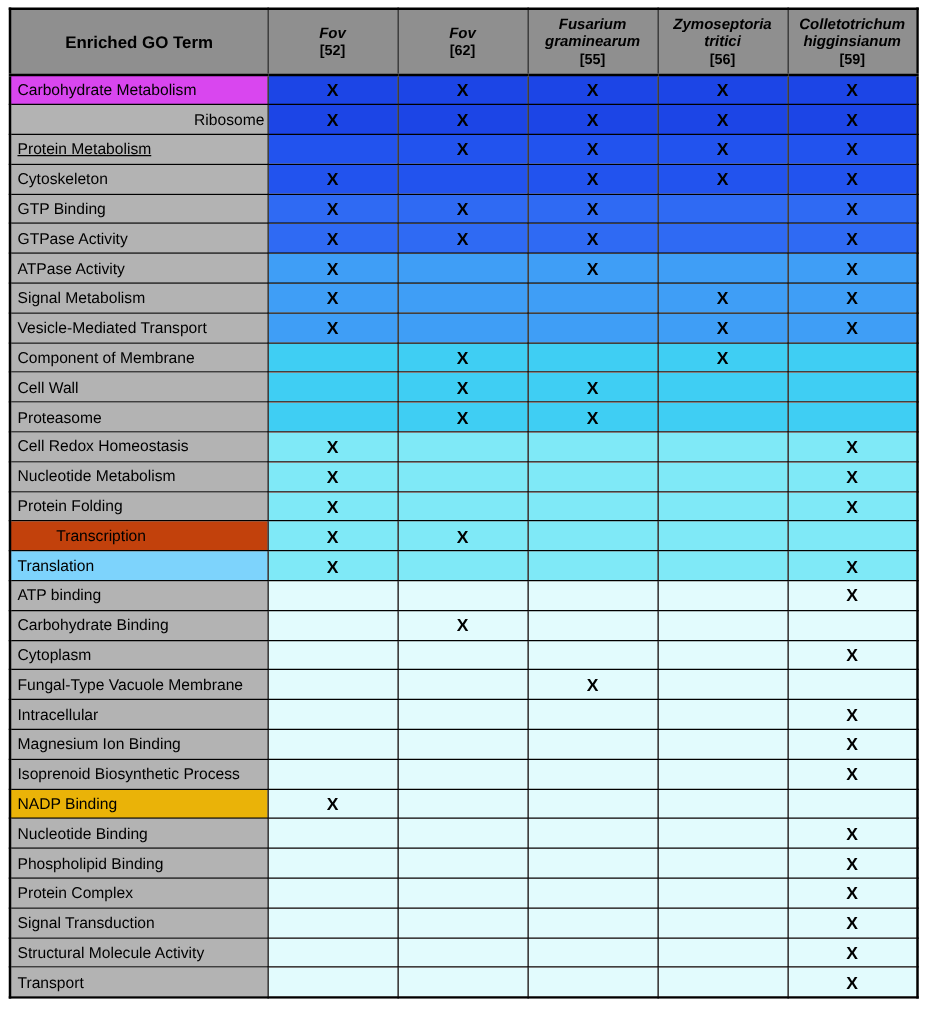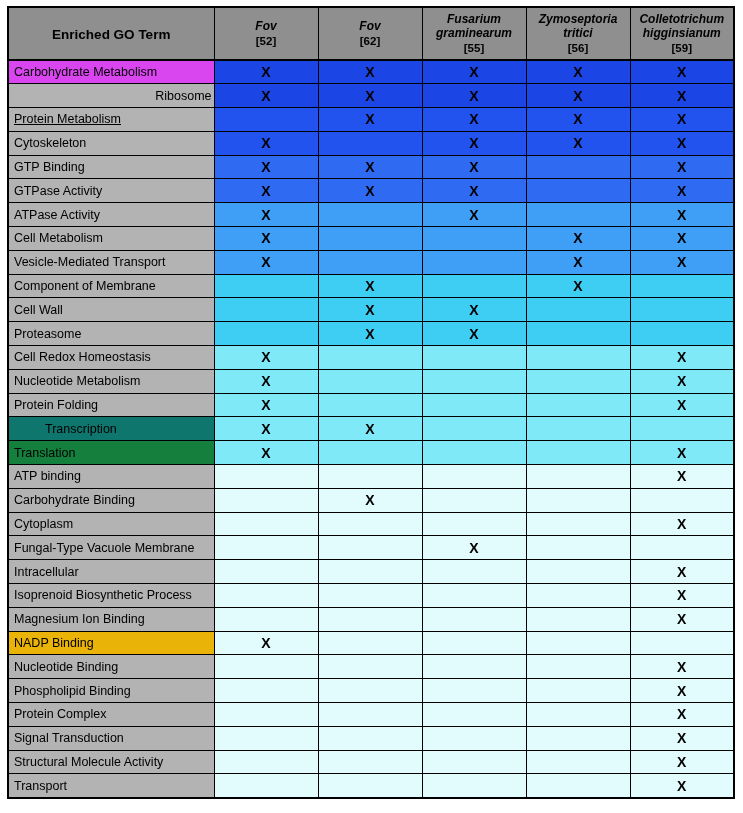--- a/index.html
+++ b/index.html
@@ -160,21 +160,21 @@
         </tr>
         <tr>
           <td class="label-col" style="background: rgb(179, 179, 179);">ATPase Activity</td>
           <td class="mark-cell" style="color: rgb(0, 0, 0); background: rgb(63, 158, 246);">X</td>
           <td class="mark-cell" style="background: rgb(63, 158, 246);"></td>
           <td class="mark-cell" style="color: rgb(0, 0, 0); background: rgb(63, 158, 246);">X</td>
           <td class="mark-cell" style="background: rgb(63, 158, 246);"></td>
           <td class="mark-cell" style="color: rgb(0, 0, 0); background: rgb(63, 158, 246);">X</td>
         </tr>
         <tr>
-          <td class="label-col" style="background: rgb(179, 179, 179);">Cell Metabolism</td>
+          <td class="label-col" style="background: rgb(179, 179, 179);">Signal Metabolism</td>
           <td class="mark-cell" style="color: rgb(0, 0, 0); background: rgb(63, 158, 246);">X</td>
           <td class="mark-cell" style="background: rgb(63, 158, 246);"></td>
           <td class="mark-cell" style="background: rgb(63, 158, 246);"></td>
           <td class="mark-cell" style="color: rgb(0, 0, 0); background: rgb(63, 158, 246);">X</td>
           <td class="mark-cell" style="color: rgb(0, 0, 0); background: rgb(63, 158, 246);">X</td>
         </tr>
         <tr>
           <td class="label-col" style="background: rgb(179, 179, 179);">Vesicle-Mediated Transport</td>
           <td class="mark-cell" style="color: rgb(0, 0, 0); background: rgb(63, 158, 246);">X</td>
           <td class="mark-cell" style="background: rgb(63, 158, 246);"></td>
@@ -224,29 +224,29 @@
         </tr>
         <tr>
           <td class="label-col" style="background: rgb(179, 179, 179);">Protein Folding</td>
           <td class="mark-cell" style="color: rgb(0, 0, 0); background: rgb(127, 233, 247);">X</td>
           <td class="mark-cell" style="background: rgb(127, 233, 247);"></td>
           <td class="mark-cell" style="background: rgb(127, 233, 247);"></td>
           <td class="mark-cell" style="background: rgb(127, 233, 247);"></td>
           <td class="mark-cell" style="color: rgb(0, 0, 0); background: rgb(127, 233, 247);">X</td>
         </tr>
         <tr>
-          <td class="label-col" style="background: #0f766e; padding-left: 36px;">Transcription</td>
-          <td class="mark-cell" style="color: rgb(0, 0, 0); background: rgb(127, 233, 247);">X</td>
-          <td class="mark-cell" style="color: rgb(0, 0, 0); background: rgb(127, 233, 247);">X</td>
-          <td class="mark-cell" style="background: rgb(127, 233, 247);"></td>
-          <td class="mark-cell" style="background: rgb(127, 233, 247);"></td>
-          <td class="mark-cell" style="background: rgb(127, 233, 247);"></td>
-        </tr>
-        <tr>
-          <td class="label-col" style="background: #15803d;">Translation</td>
+          <td class="label-col" style="background: #c2410c; padding-left: 36px;">Transcription</td>
+          <td class="mark-cell" style="color: rgb(0, 0, 0); background: rgb(127, 233, 247);">X</td>
+          <td class="mark-cell" style="color: rgb(0, 0, 0); background: rgb(127, 233, 247);">X</td>
+          <td class="mark-cell" style="background: rgb(127, 233, 247);"></td>
+          <td class="mark-cell" style="background: rgb(127, 233, 247);"></td>
+          <td class="mark-cell" style="background: rgb(127, 233, 247);"></td>
+        </tr>
+        <tr>
+          <td class="label-col" style="background: #7dd3fc;">Translation</td>
           <td class="mark-cell" style="color: rgb(0, 0, 0); background: rgb(127, 233, 247);">X</td>
           <td class="mark-cell" style="background: rgb(127, 233, 247);"></td>
           <td class="mark-cell" style="background: rgb(127, 233, 247);"></td>
           <td class="mark-cell" style="background: rgb(127, 233, 247);"></td>
           <td class="mark-cell" style="color: rgb(0, 0, 0); background: rgb(127, 233, 247);">X</td>
         </tr>
         <tr>
           <td class="label-col" style="background: rgb(179, 179, 179);">ATP binding</td>
           <td class="mark-cell" style="background: rgb(226, 251, 253);"></td>
           <td class="mark-cell" style="background: rgb(226, 251, 253);"></td>
@@ -280,29 +280,29 @@
         </tr>
         <tr>
           <td class="label-col" style="background: rgb(179, 179, 179);">Intracellular</td>
           <td class="mark-cell" style="background: rgb(226, 251, 253);"></td>
           <td class="mark-cell" style="background: rgb(226, 251, 253);"></td>
           <td class="mark-cell" style="background: rgb(226, 251, 253);"></td>
           <td class="mark-cell" style="background: rgb(226, 251, 253);"></td>
           <td class="mark-cell" style="color: rgb(0, 0, 0); background: rgb(226, 251, 253);">X</td>
         </tr>
         <tr>
+          <td class="label-col" style="background: rgb(179, 179, 179);">Magnesium Ion Binding</td>
+          <td class="mark-cell" style="background: rgb(226, 251, 253);"></td>
+          <td class="mark-cell" style="background: rgb(226, 251, 253);"></td>
+          <td class="mark-cell" style="background: rgb(226, 251, 253);"></td>
+          <td class="mark-cell" style="background: rgb(226, 251, 253);"></td>
+          <td class="mark-cell" style="color: rgb(0, 0, 0); background: rgb(226, 251, 253);">X</td>
+        </tr>
+        <tr>
           <td class="label-col" style="background: rgb(179, 179, 179);">Isoprenoid Biosynthetic Process</td>
-          <td class="mark-cell" style="background: rgb(226, 251, 253);"></td>
-          <td class="mark-cell" style="background: rgb(226, 251, 253);"></td>
-          <td class="mark-cell" style="background: rgb(226, 251, 253);"></td>
-          <td class="mark-cell" style="background: rgb(226, 251, 253);"></td>
-          <td class="mark-cell" style="color: rgb(0, 0, 0); background: rgb(226, 251, 253);">X</td>
-        </tr>
-        <tr>
-          <td class="label-col" style="background: rgb(179, 179, 179);">Magnesium Ion Binding</td>
           <td class="mark-cell" style="background: rgb(226, 251, 253);"></td>
           <td class="mark-cell" style="background: rgb(226, 251, 253);"></td>
           <td class="mark-cell" style="background: rgb(226, 251, 253);"></td>
           <td class="mark-cell" style="background: rgb(226, 251, 253);"></td>
           <td class="mark-cell" style="color: rgb(0, 0, 0); background: rgb(226, 251, 253);">X</td>
         </tr>
         <tr>
           <td class="label-col" style="background: #eab308;">NADP Binding</td>
           <td class="mark-cell" style="color: rgb(0, 0, 0); background: rgb(226, 251, 253);">X</td>
           <td class="mark-cell" style="background: rgb(226, 251, 253);"></td>

